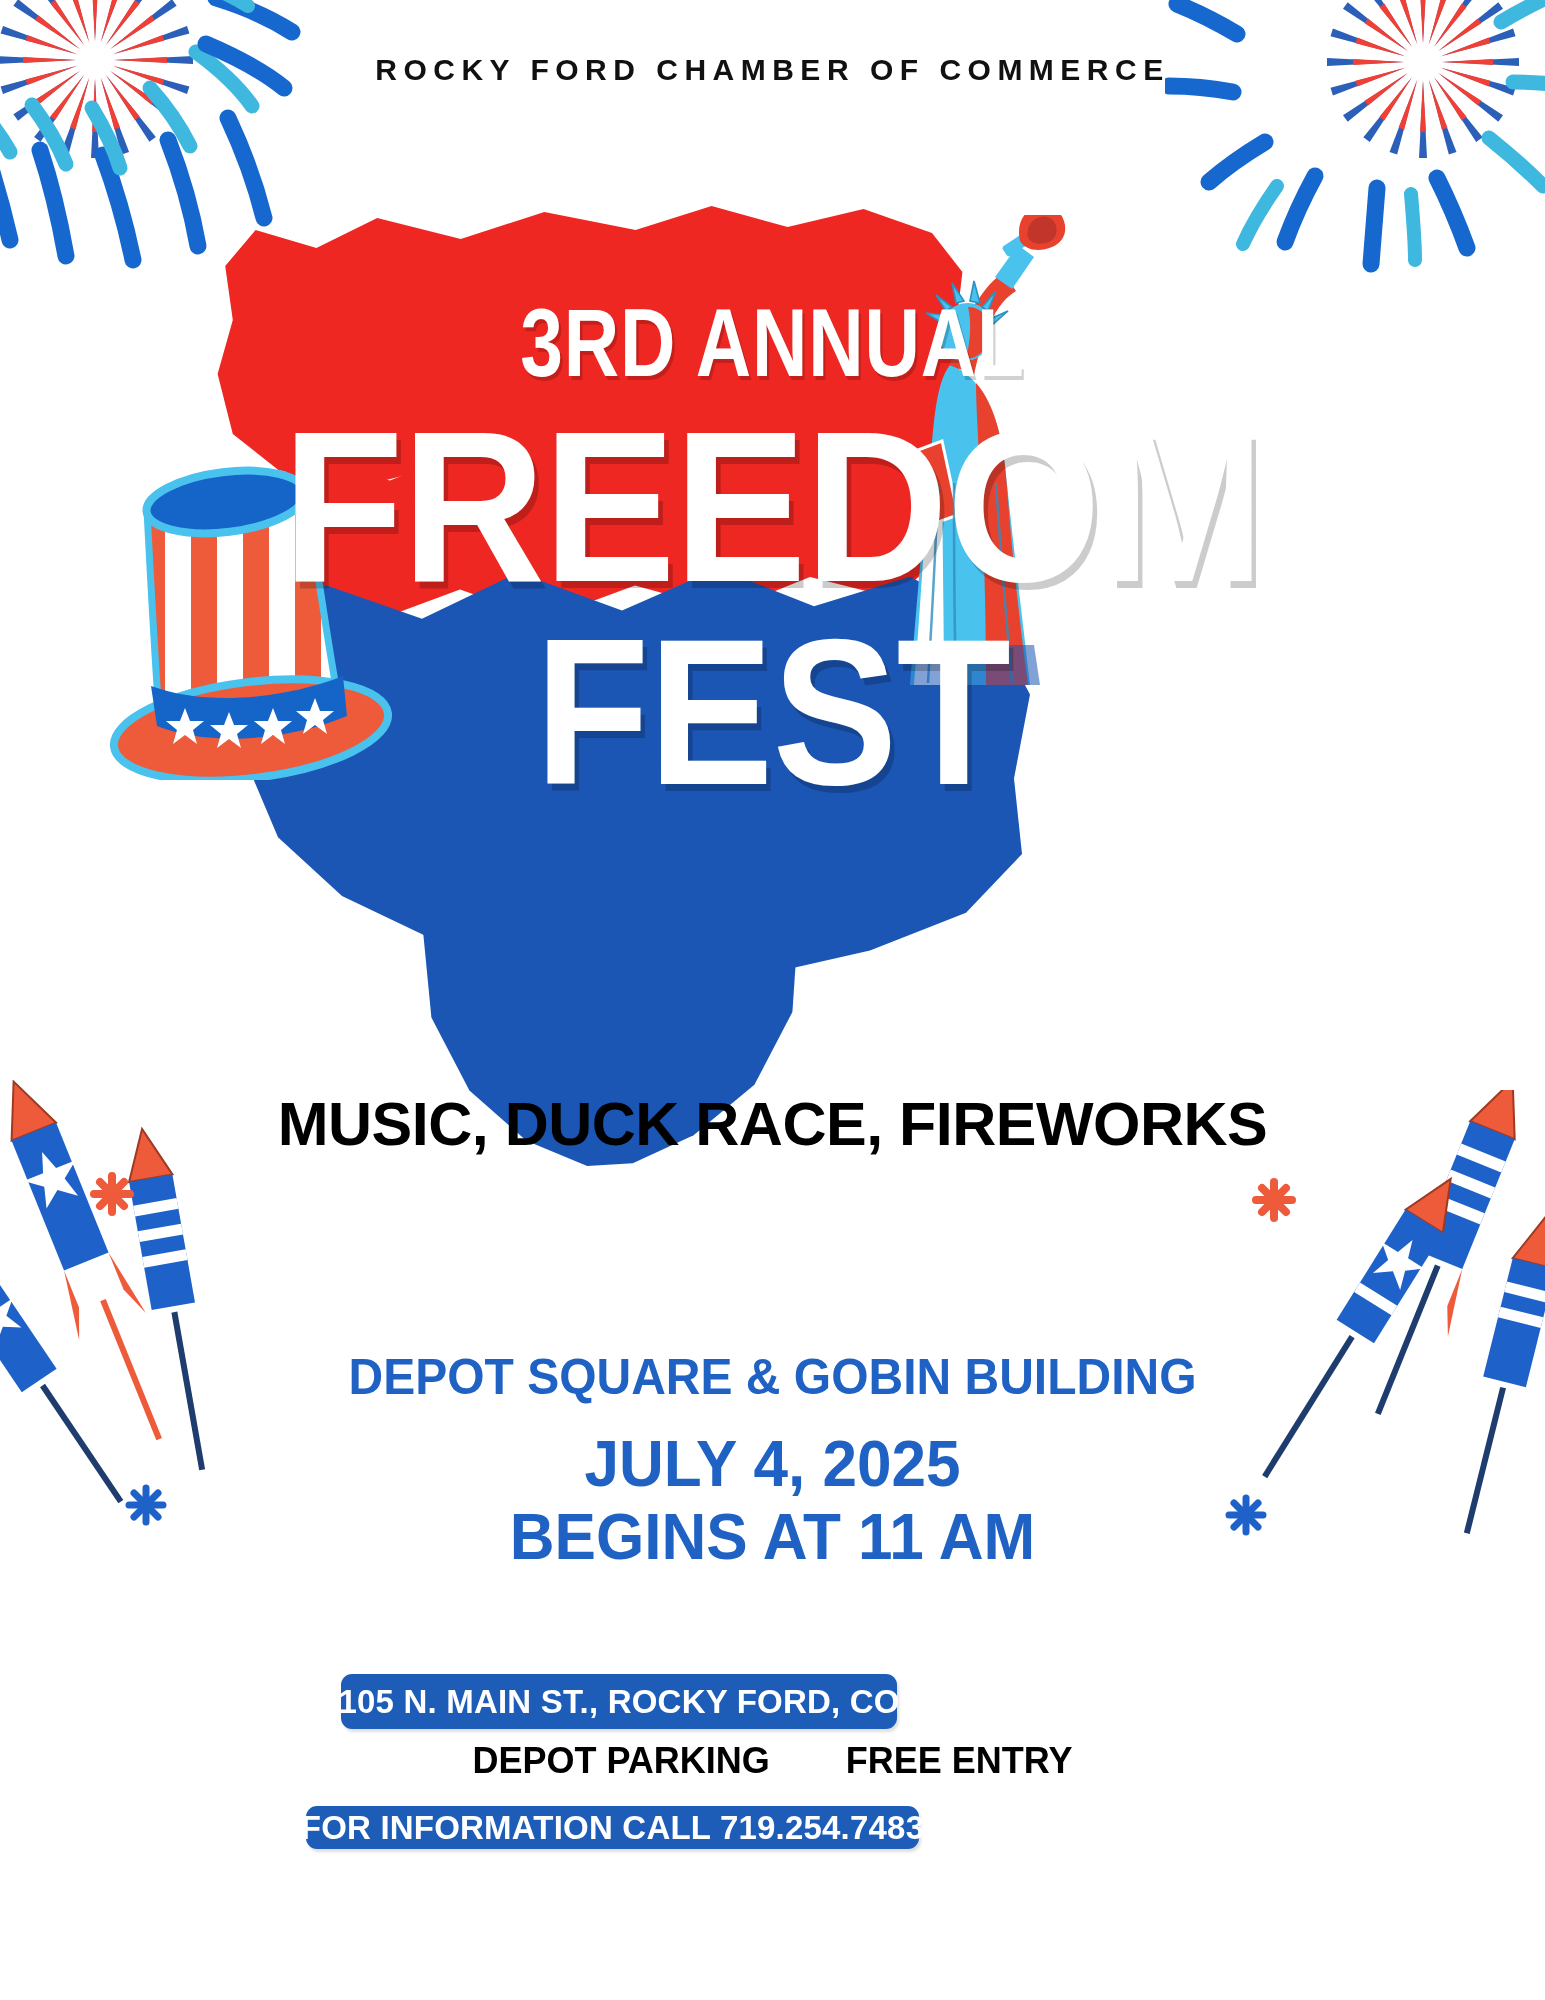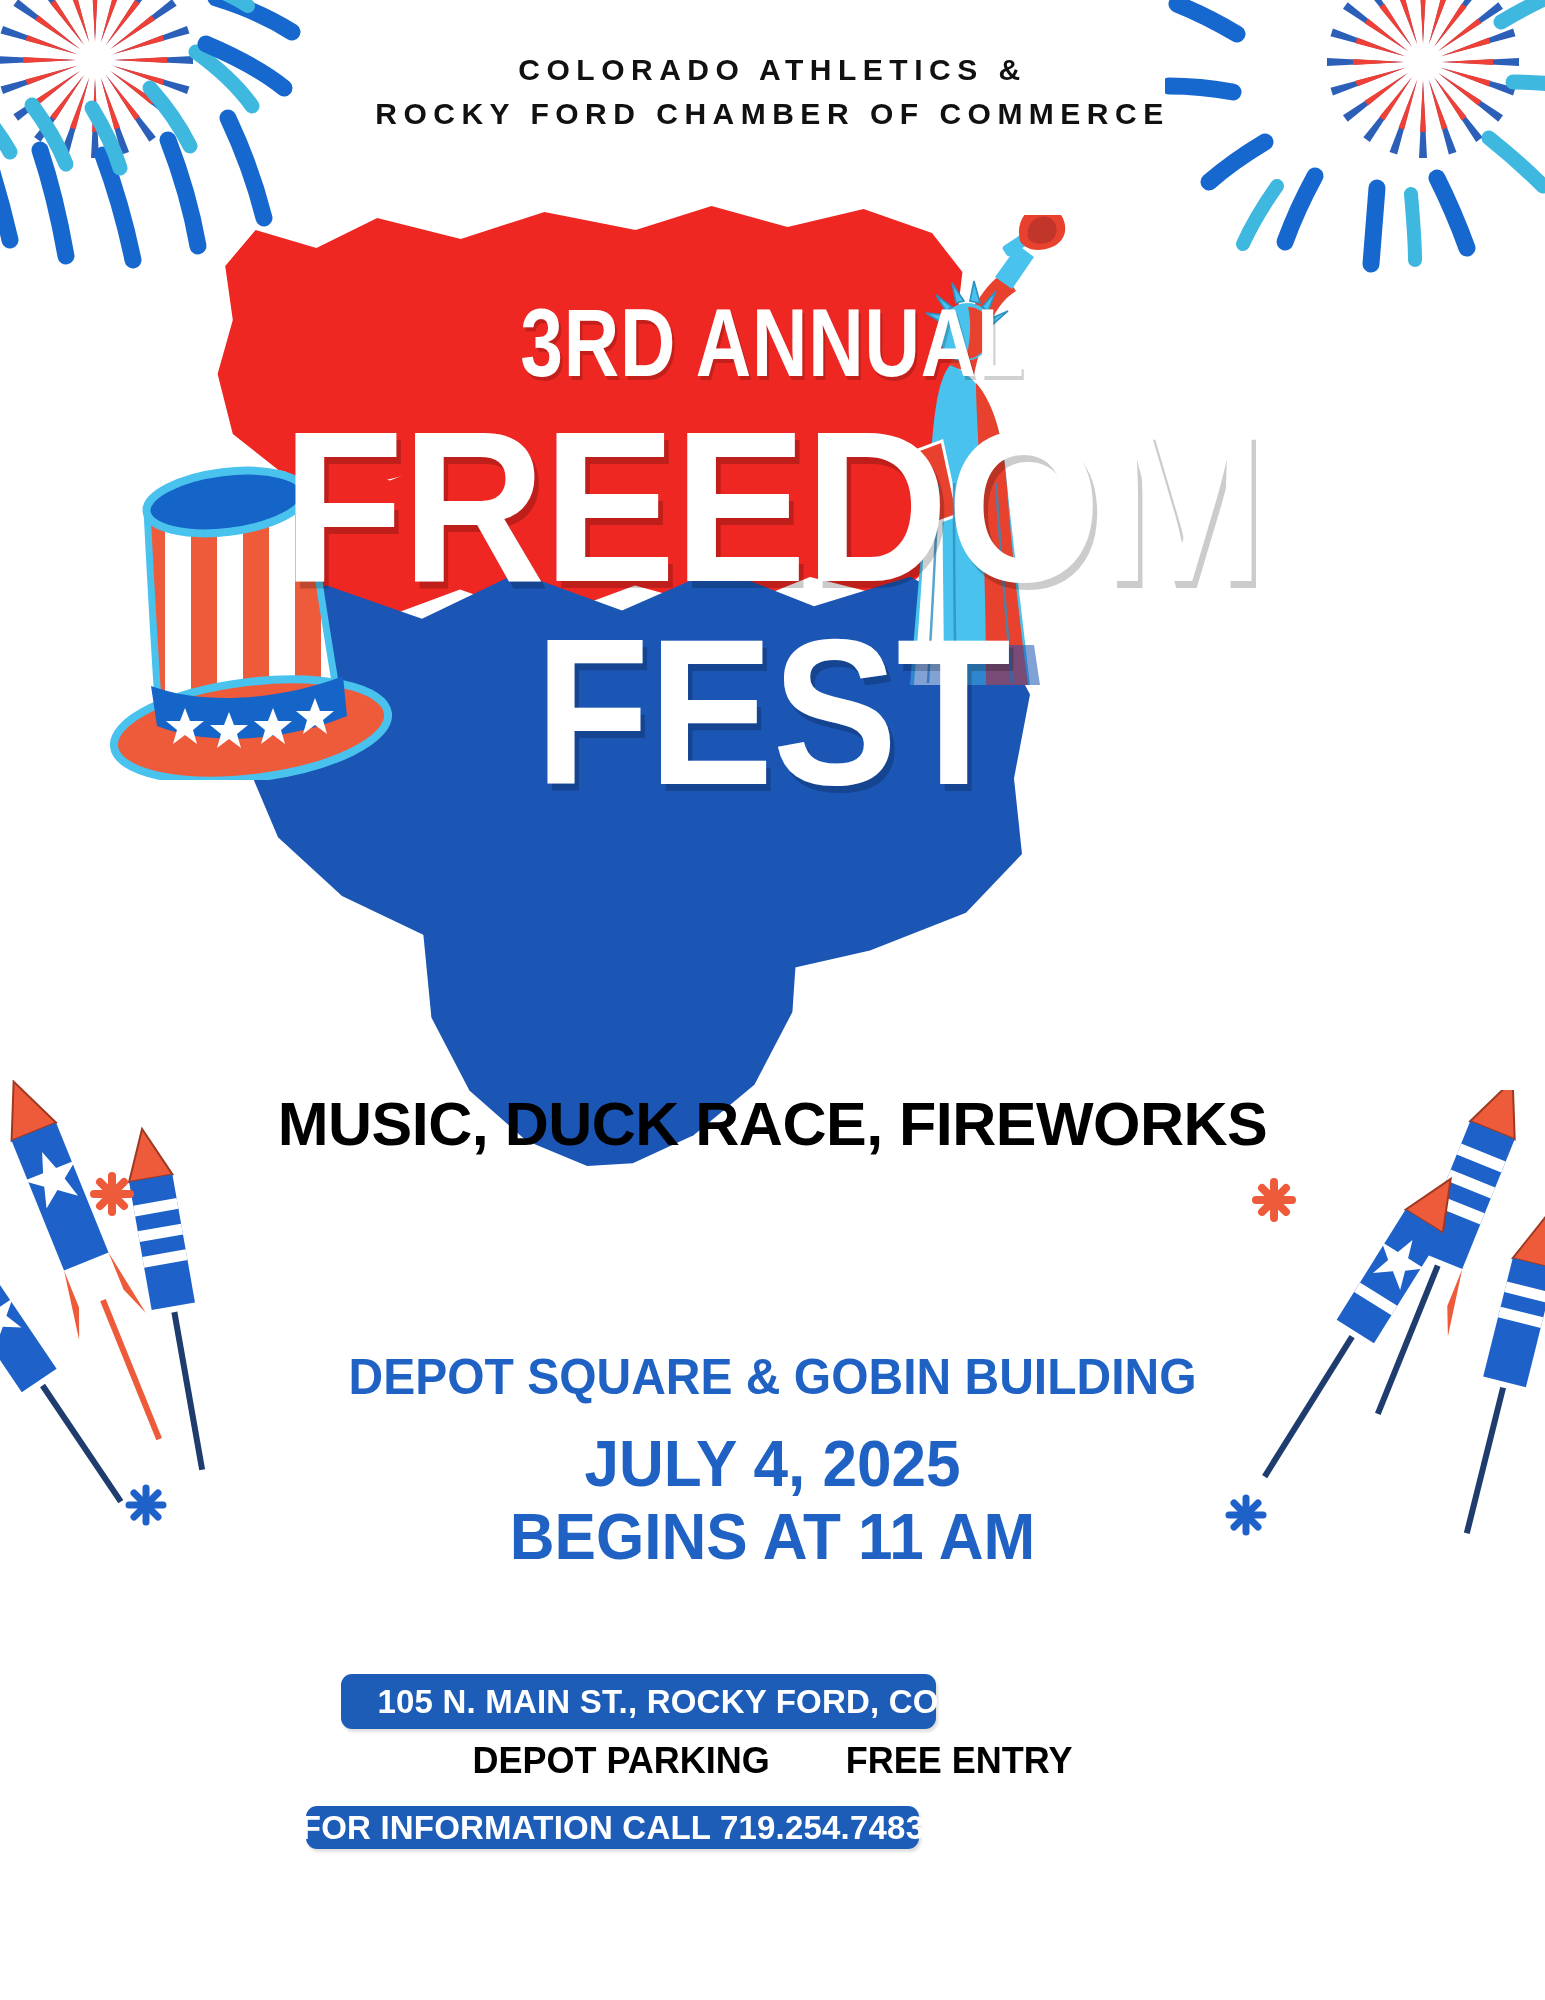--- a/index.html
+++ b/index.html
@@ -114,21 +114,21 @@
     border-radius:11px;white-space:nowrap;z-index:9;
     box-shadow:2px 3px 3px rgba(0,0,0,.13);
     display:flex;align-items:center;justify-content:center;
   }
   .bar-red{
     left:221px;width:1103px;top:1594px;height:60px;
     background:#ED2024;font-size:41px;letter-spacing:.3px;
   }
   .bar-addr{
     left:341px;width:556px;top:1674px;height:55px;
-    background:#1D5DB8;font-size:33px;letter-spacing:.2px;padding-left:39px;
+    background:#1D5DB8;font-size:33px;letter-spacing:.2px;
   }
   .bar-info{
     left:306px;width:613px;top:1806px;height:43px;
     background:#1D5DB8;font-size:33px;letter-spacing:.2px;
   }
   .freebies{
     position:absolute;left:0;right:0;top:1740px;text-align:center;
     color:#000;font-weight:700;font-size:36px;z-index:9;
   }
   .freebies span{display:inline-block;}
@@ -228,21 +228,20 @@
       <path d="M324,208 C344,224 362,240 378,256" stroke="#3FB8E0" stroke-width="15"></path>
       <path d="M348,152 C370,152 392,154 410,158" stroke="#3FB8E0" stroke-width="15"></path>
       <path d="M336,92 C356,80 376,70 394,62" stroke="#3FB8E0" stroke-width="15"></path>
       <path d="M300,48 C312,28 324,12 334,0" stroke="#3FB8E0" stroke-width="15"></path>
       <path d="M112,256 C98,276 86,296 78,314" stroke="#3FB8E0" stroke-width="14"></path>
       <path d="M246,264 C248,288 250,310 250,330" stroke="#3FB8E0" stroke-width="14"></path>
     </g>
   </svg>
 
   <div class="org">
-    <div>COLORADO ATHLETICS &amp;</div>
     <div>ROCKY FORD CHAMBER OF COMMERCE</div>
   </div>
 
   <div class="paint-red"></div>
   <div class="paint-red2"></div>
   <div class="paint-blue"></div>
   <div class="paint-blue-drip"></div>
 
   <svg class="statue" viewBox="0 0 310 470">
     <g>

